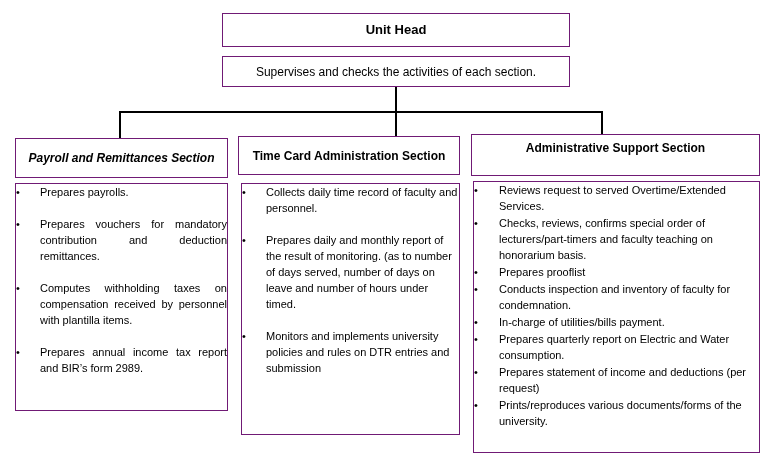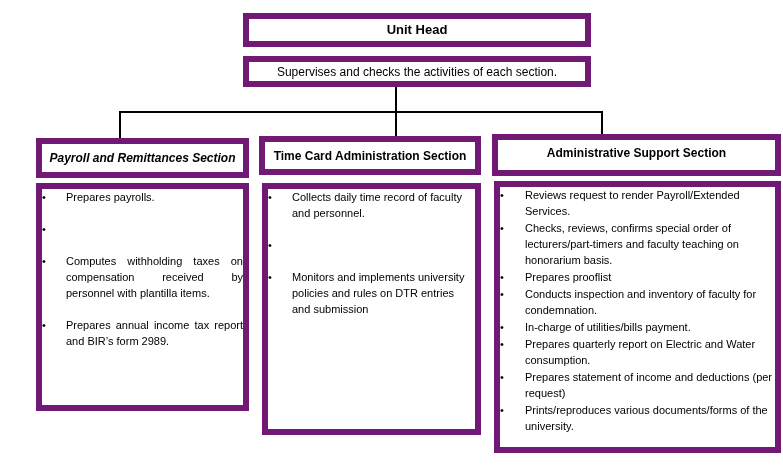--- a/index.html
+++ b/index.html
@@ -12,23 +12,22 @@
     width: 783px;
     height: 473px;
     background: #ffffff;
     font-family: "Liberation Sans", sans-serif;
     color: #000000;
     overflow: hidden;
   }
   .box {
     position: absolute;
     box-sizing: border-box;
-    border: 6px solid #701a75;
+    border: 1px solid #701a75;
     background: #ffffff;
-    margin-left: 21px;
   }
   .hdr {
     display: flex;
     align-items: center;
     justify-content: center;
     text-align: center;
     font-weight: bold;
     font-size: 12px;
     line-height: 14px;
   }
@@ -107,53 +106,55 @@
   </div>
 
   <div class="box" style="left:15px; top:183px; width:213px; height:228px;">
     <ul class="items list-a just">
       <li>
         <span class="bullet">•</span>
         <span class="txt">Prepares payrolls.</span>
       </li>
       <li>
         <span class="bullet">•</span>
+        <span class="txt">Prepares vouchers for mandatory contribution and deduction remittances.</span>
       </li>
       <li>
         <span class="bullet">•</span>
         <span class="txt">Computes withholding taxes on compensation received by personnel with plantilla items.</span>
       </li>
       <li>
         <span class="bullet">•</span>
         <span class="txt">Prepares annual income tax report and BIR’s form 2989.</span>
       </li>
     </ul>
   </div>
 
   <div class="box" style="left:241px; top:183px; width:219px; height:252px;">
     <ul class="items list-b">
       <li>
         <span class="bullet">•</span>
         <span class="txt">Collects daily time record of faculty and personnel.</span>
       </li>
       <li>
         <span class="bullet">•</span>
+        <span class="txt">Prepares daily and monthly report of the result of monitoring. (as to number of days served, number of days on leave and number of hours under timed.</span>
       </li>
       <li>
         <span class="bullet">•</span>
         <span class="txt">Monitors and implements university policies and rules on DTR entries and submission</span>
       </li>
     </ul>
   </div>
 
   <div class="box" style="left:473px; top:181px; width:287px; height:272px;">
     <ul class="items list-c">
       <li>
         <span class="bullet">•</span>
-        <span class="txt">Reviews request to render Payroll/Extended Services.</span>
+        <span class="txt">Reviews request to served Overtime/Extended Services.</span>
       </li>
       <li>
         <span class="bullet">•</span>
         <span class="txt">Checks, reviews, confirms special order of lecturers/part-timers and faculty teaching on honorarium basis.</span>
       </li>
       <li>
         <span class="bullet">•</span>
         <span class="txt">Prepares prooflist</span>
       </li>
       <li>

